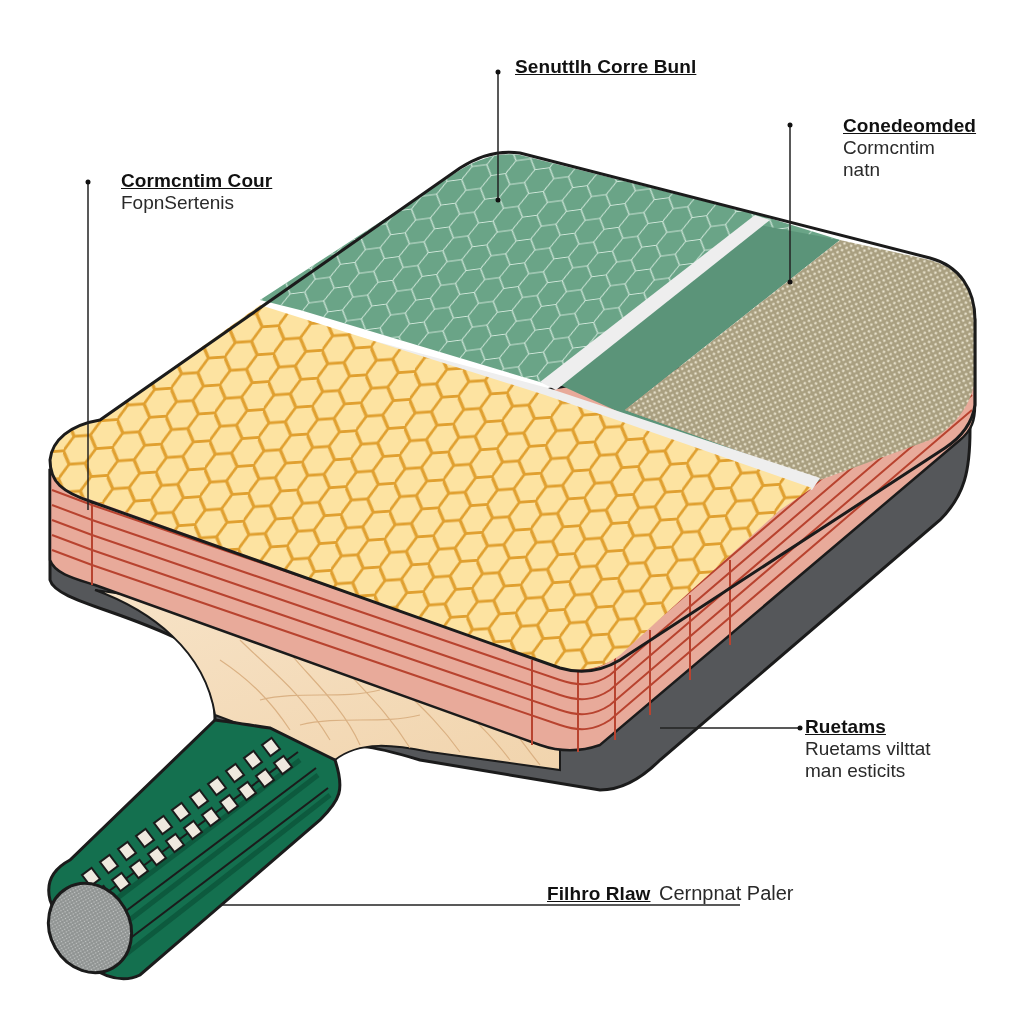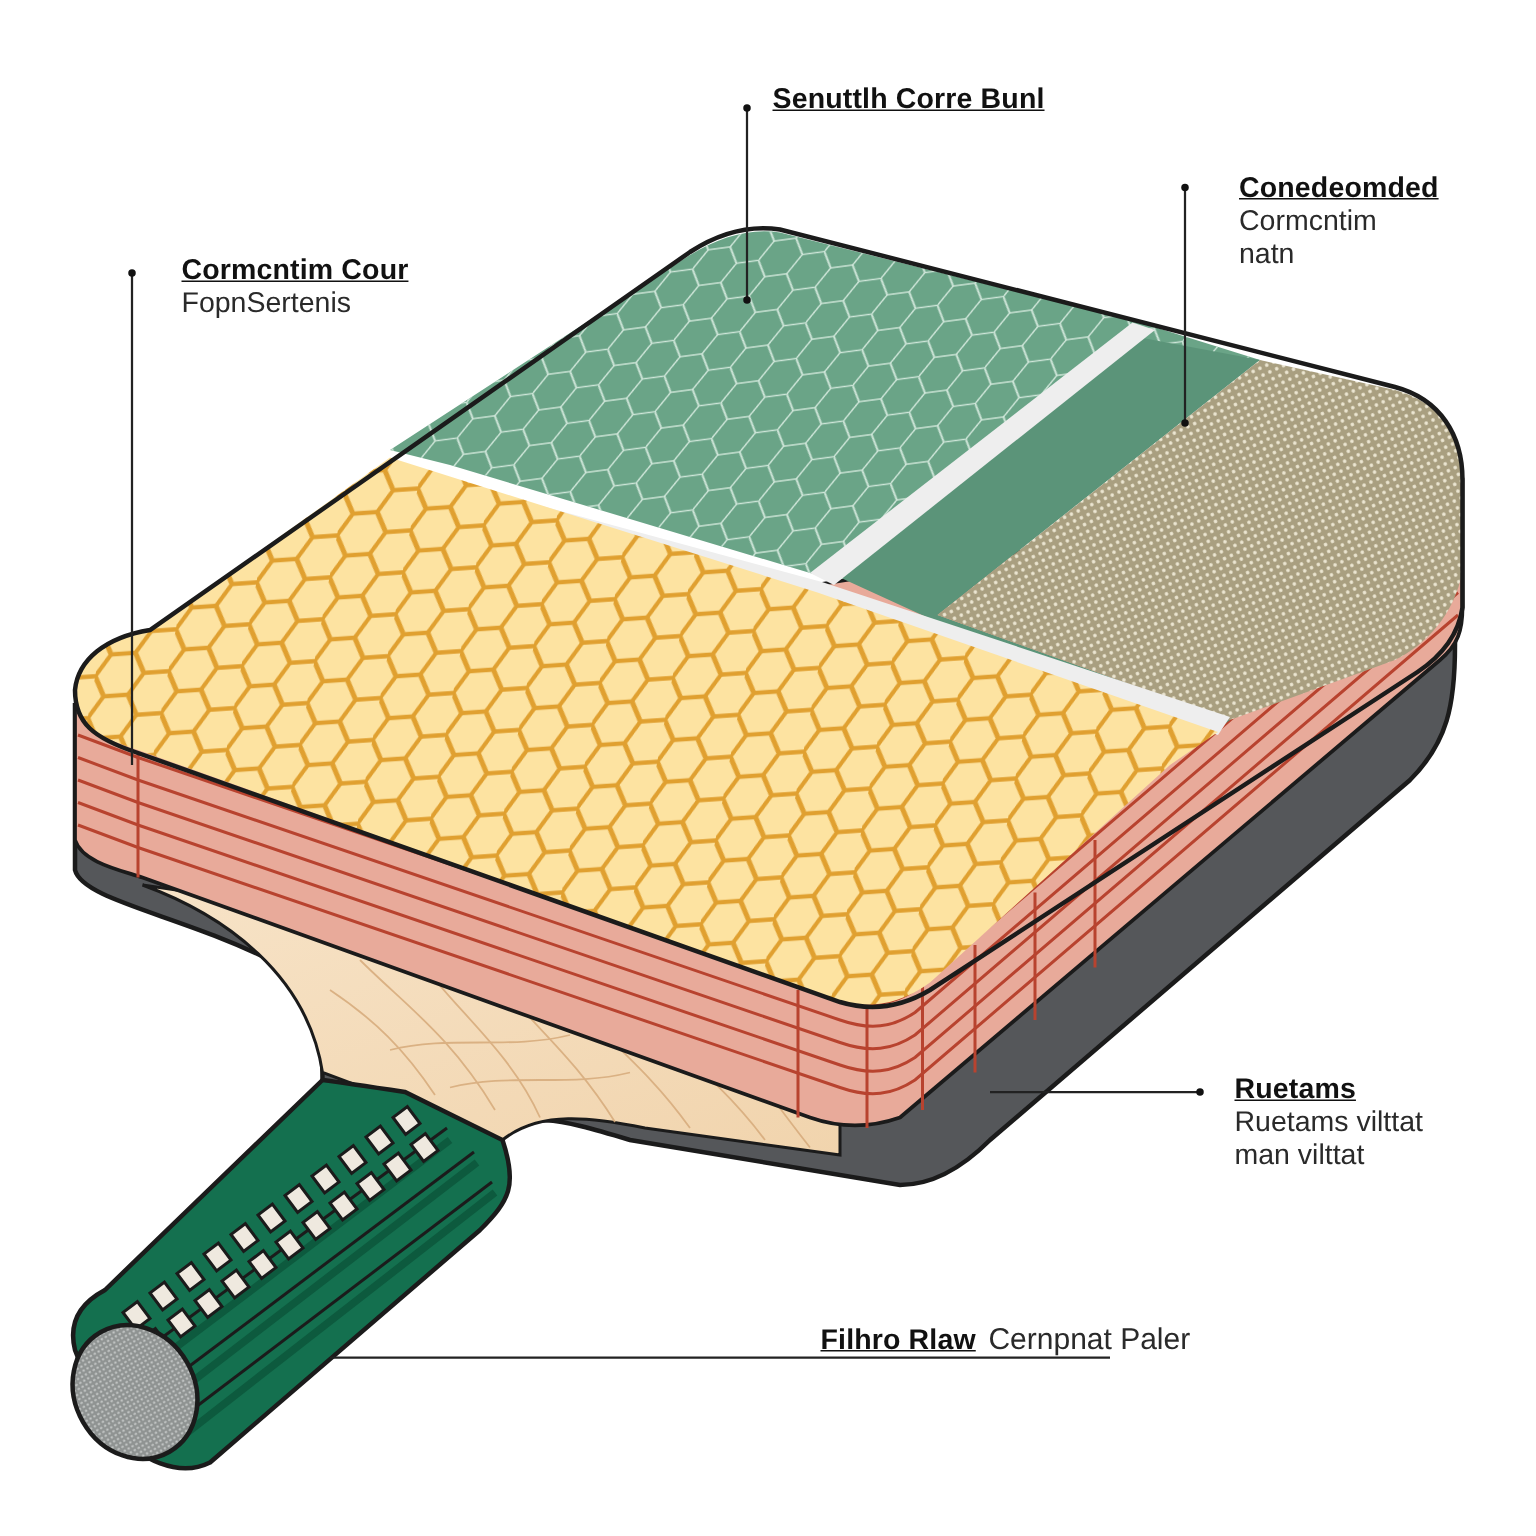--- a/index.html
+++ b/index.html
@@ -159,33 +159,33 @@
     <circle cx="790" cy="282" r="2.5"></circle>
     <circle cx="88" cy="182" r="2.5"></circle>
     <circle cx="800" cy="728" r="2.5"></circle>
   </g>
 </svg>
 
 <div class="callout" style="left:515px; top:56px;">
   <span class="title">Senuttlh Corre Bunl</span>
 </div>
 
-<div class="callout" style="left:826px; top:115px;">
+<div class="callout" style="left:843px; top:115px;">
   <span class="title">Conedeomded</span>
   <span class="sub">Cormcntim</span>
   <span class="sub">natn</span>
 </div>
 
 <div class="callout" style="left:121px; top:170px;">
   <span class="title">Cormcntim Cour</span>
   <span class="sub">FopnSertenis</span>
 </div>
 
-<div class="callout" style="left:823px; top:716px;">
+<div class="callout" style="left:805px; top:716px;">
   <span class="title">Ruetams</span>
   <span class="sub">Ruetams vilttat</span>
-  <span class="sub">man vilttat</span>
+  <span class="sub">man esticits</span>
 </div>
 
 <div class="callout callout-inline" style="left:547px; top:882px;">
   <span class="title">Filhro Rlaw</span>
   <span class="sub" style="margin-left:4px;">Cernpnat Paler</span>
 </div>
 
 </body></html>

